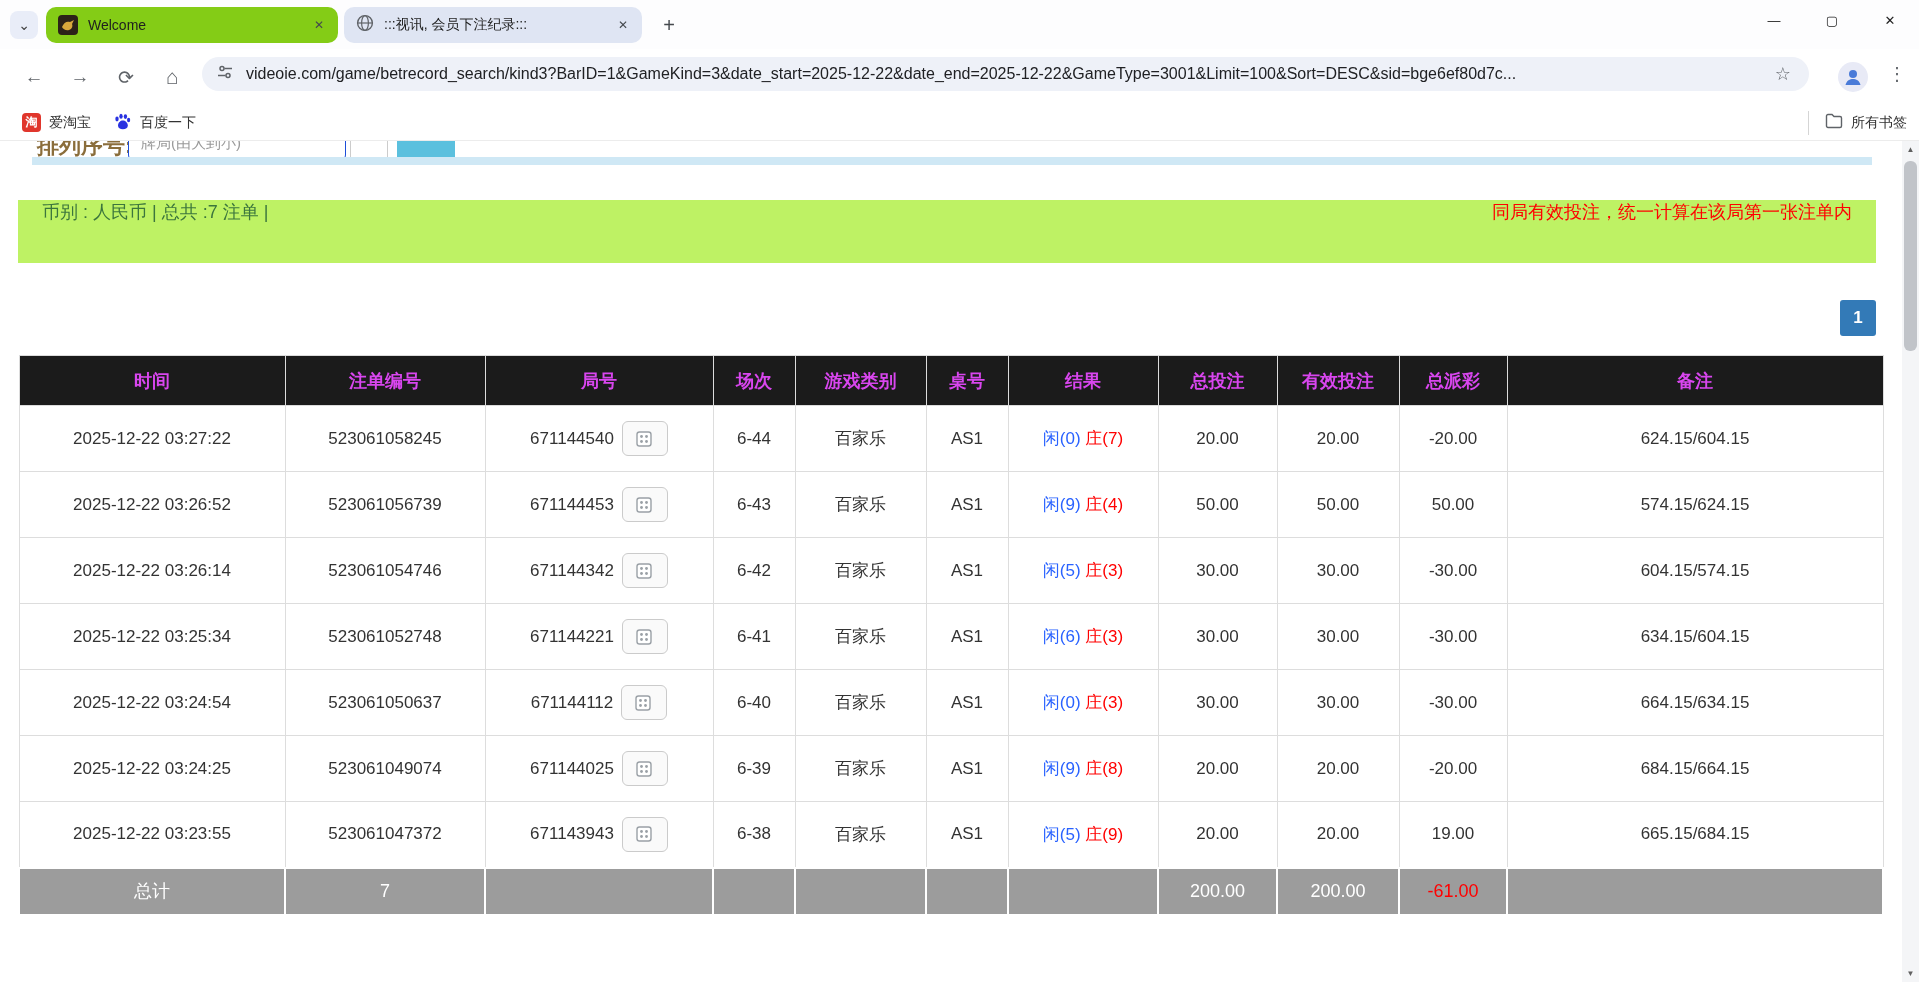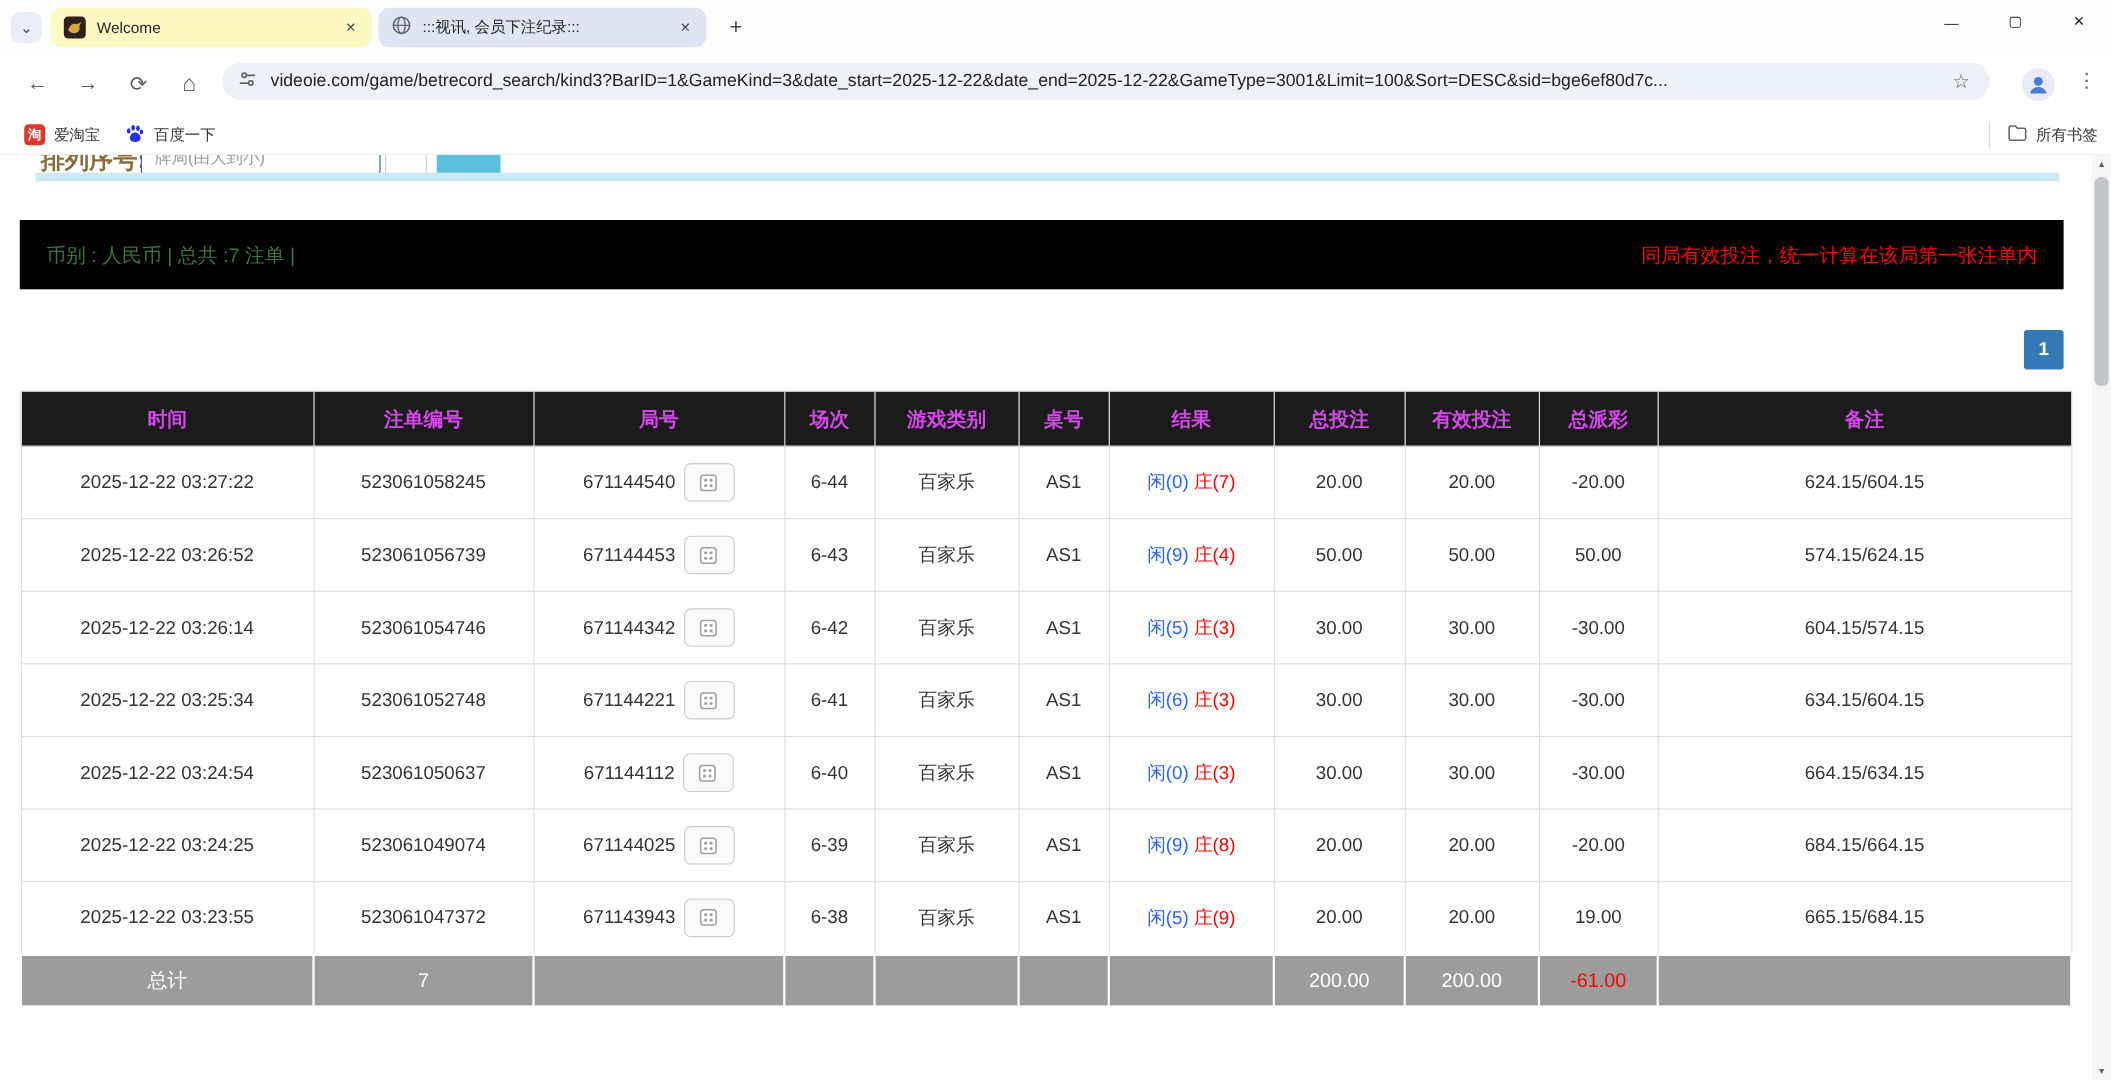--- a/index.html
+++ b/index.html
@@ -6,21 +6,21 @@
   html,body { width:1919px; height:982px; overflow:hidden; }
   body { font-family:"Liberation Sans","DejaVu Sans",sans-serif; background:#fff; }
   .browser { position:relative; width:1919px; height:982px; background:#fff; overflow:hidden; }
 
   
   .tabstrip { position:absolute; top:0; left:0; right:0; height:49px; background:#fdfdfe; }
   .tab-search { position:absolute; left:10px; top:11px; width:28px; height:28px; border-radius:8px;
     background:#e9edf8; display:flex; align-items:center; justify-content:center; color:#444; font-size:14px; cursor:pointer; }
   .tab { position:absolute; top:7px; height:36px; border-radius:10px; display:flex; align-items:center;
     padding:0 10px 0 12px; cursor:pointer; }
-  .tab1 { left:46px; width:292px; background:#fef9c3; }
+  .tab1 { left:46px; width:292px; background:#84cc16; }
   .tab2 { left:344px; width:298px; background:#dfe5f3; }
   .tab-title { flex:1; font-size:14px; color:#1f1f1f; white-space:nowrap; overflow:hidden; margin-left:10px; }
   .tab-close { width:18px; height:18px; border-radius:50%; display:flex; align-items:center; justify-content:center;
     font-size:12px; color:#45494e; cursor:pointer; }
   .newtab-btn { position:absolute; left:655px; top:11px; width:28px; height:28px; border-radius:50%;
     display:flex; align-items:center; justify-content:center; font-size:20px; color:#45494e; cursor:pointer; }
   .win-controls { position:absolute; right:0; top:0; height:40px; display:flex; }
   .win-btn { width:58px; height:40px; display:flex; align-items:center; justify-content:center;
     font-size:13px; color:#222; cursor:pointer; }
   .favicon-welcome { width:20px; height:20px; border-radius:4px; background:#2c2218; flex:0 0 auto;
@@ -53,22 +53,22 @@
 
   .form-label { position:absolute; left:37px; top:-10px; font-size:22px; font-weight:bold; color:#8a6d3b; }
   .form-input { position:absolute; left:128px; top:-16px; width:218px; height:36px; border:1px solid #1d4ed8;
     border-radius:6px; background:#fff; color:#999; font-size:15px; padding:8px 0 0 12px; }
   .form-select { position:absolute; left:350px; top:-16px; width:38px; height:36px; border:1px solid #ccc;
     background:#fff; border-radius:2px; }
   .form-button { position:absolute; left:397px; top:-14px; width:58px; height:34px; background:#5bc0de;
     border:none; border-radius:4px; cursor:pointer; }
   .blue-strip { position:absolute; left:32px; top:16px; width:1840px; height:8px; background:#cfe8f5; }
 
-  .info-bar { position:absolute; left:18px; top:59px; width:1858px; height:63px; background:#000000;
-    display:flex; align-items:center; justify-content:space-between; padding:0 24px; }
+  .info-bar { position:absolute; left:18px; top:59px; width:1858px; height:63px; background:#bef264;
+    display:flex; align-items:flex-start; justify-content:space-between; padding:0 24px; }
   .info-left { color:#3c763d; font-size:18px; }
   .info-right { color:#ff0000; font-size:18px; }
 
   .page-btn { position:absolute; top:159px; right:43px; width:36px; height:36px; background:#337ab7;
     color:#fff; border:none; border-radius:3px; font-size:17px; font-weight:bold; cursor:pointer; }
 
   table.bets { position:absolute; left:18px; top:214px; width:1864px; border-collapse:collapse; table-layout:fixed; }
   table.bets th { background:#1b1b1b; color:#d946ef; font-size:18px; font-weight:bold; height:50px;
     border:1px solid #dcdcdc; text-align:center; }
   table.bets td { border:1px solid #ddd; height:66px; text-align:center; font-size:17px; color:#333; background:#fff; }

